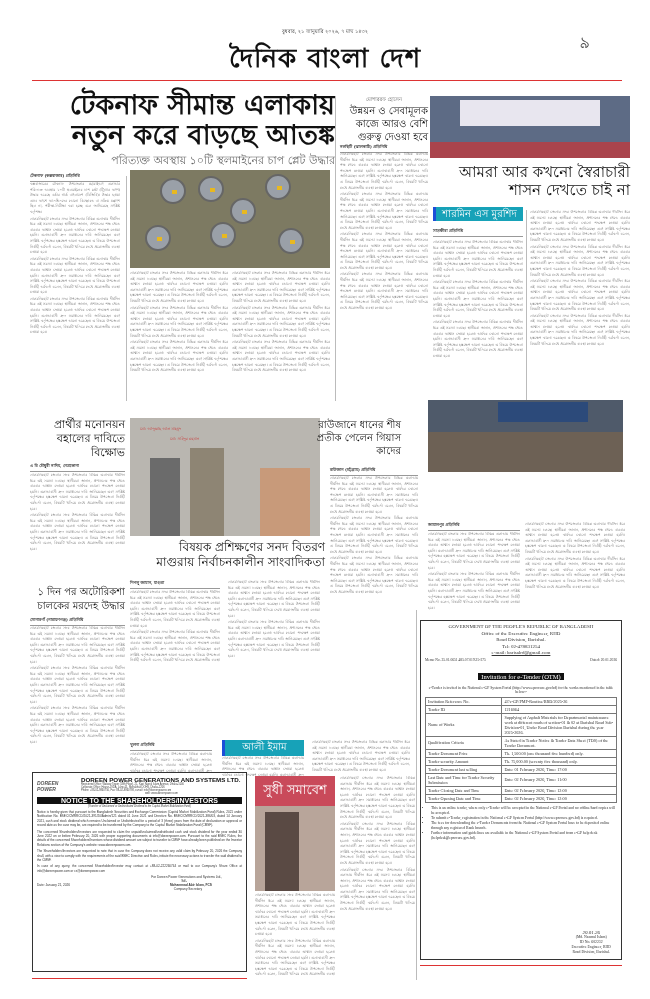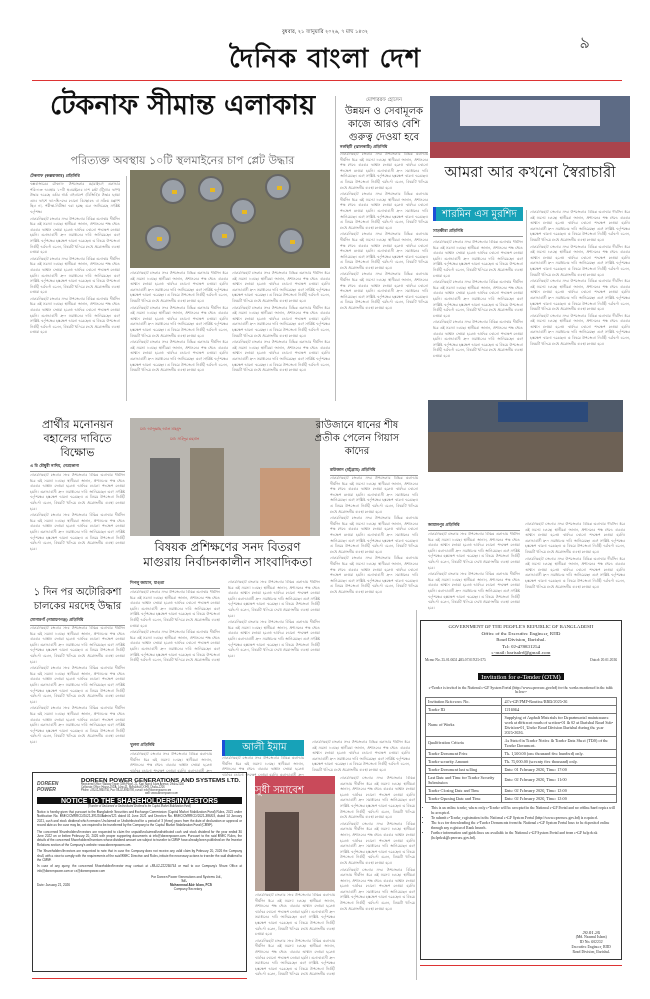--- a/index.html
+++ b/index.html
@@ -2,21 +2,21 @@
 <html><head>
 <meta charset="utf-8">
 <style>
 *{box-sizing:border-box;margin:0;padding:0}
 body{width:650px;height:999px;background:#fff;font-family:"DejaVu Serif",serif;color:#111;position:relative;overflow:hidden}
 .abs{position:absolute}
 .masthead-date{left:0;right:0;top:28px;text-align:center;font-size:5px;color:#333}
 .masthead-title{left:0;right:0;top:38px;text-align:center;font-family:"DejaVu Sans",sans-serif;font-weight:bold;font-size:26px;letter-spacing:1px}
 .page-num{right:60px;top:30px;font-size:16px;color:#444}
 .redrule{height:1px;background:#d33}
-.hl{font-family:"DejaVu Sans",sans-serif;text-align:center;line-height:1.15}
+.hl{font-family:"DejaVu Sans",sans-serif;text-align:right;line-height:1.15}
 .txt{font-size:3.6px;line-height:5.6px;color:#555;text-align:justify;overflow:hidden}
 .txt p{margin-bottom:1px}
 .byline{font-size:4px;font-weight:bold;color:#333;border-bottom:1px solid #999;padding-bottom:1px}
 .photo{background:#8a8a78;overflow:hidden}
 .teal{background:#17a2b8;color:#fff;font-family:"DejaVu Sans",sans-serif;font-size:10px;text-align:center;border-left:3px solid #1d4ed8}
 .box{border:1px solid #333}
 table.tender{border-collapse:collapse;width:100%;font-size:4.2px;font-family:"Liberation Serif",serif;color:#333}
 table.tender td{border:1px solid #777;padding:1px 2px;vertical-align:middle}
 .col-sep{width:1px;background:#bbb}
 .mine{display:inline-block;width:26px;height:26px;border-radius:50%;background:#9aa0a8;border:2px solid #666;position:absolute}
@@ -25,20 +25,21 @@
 </head>
 <body>
 
 <div class="abs masthead-date">বুধবার, ২১ জানুয়ারি ২০২৬, ৭ মাঘ ১৪৩২</div>
 <div class="abs masthead-title">দৈনিক বাংলা দেশ</div>
 <div class="abs page-num">৯</div>
 <div class="abs redrule" style="left:32px;right:28px;top:80px"></div>
 
 <div class="abs hl" style="left:30px;width:305px;top:90px;font-size:27px;font-weight:bold;line-height:1.1">
   <div>টেকনাফ সীমান্ত এলাকায়</div>
+  <div>নতুন করে বাড়ছে আতঙ্ক</div>
 </div>
 <div class="abs hl" style="left:30px;width:305px;top:155px;font-size:11px;color:#666">পরিত্যক্ত অবস্থায় ১০টি স্থলমাইনের চাপ প্লেট উদ্ধার</div>
 <div class="abs byline" style="left:30px;width:90px;top:173px">টেকনাফ (কক্সবাজার) প্রতিনিধি</div>
 <div class="abs txt" style="left:30px;width:90px;top:182px;height:220px">
   <p>কক্সবাজারের টেকনাফ উপজেলার হোয়াইক্যং এলাকার পরিত্যক্ত অবস্থায় ১০টি স্থলমাইনের চাপ প্লেট (ট্রিগার অংশ) উদ্ধার করেছে বর্ডার গার্ড বাংলাদেশ (বিজিবি)। উদ্ধার হওয়া এসব অংশে আতঙ্কিতদের কোনো বিস্ফোরক বা সক্রিয় যন্ত্রাংশ ছিল না, পরীক্ষা-নিরীক্ষা করা হচ্ছে বলে জানিয়েছে সংশ্লিষ্ট কর্তৃপক্ষ।</p>
     <p>লালমনিরহাট জেলার সদর উপজেলার বিভিন্ন এলাকায় দীর্ঘদিন ধরে এই সমস্যা চলছে। স্থানীয়রা জানান, প্রশাসনের পক্ষ থেকে বারবার আশ্বাস দেওয়া হলেও কার্যকর কোনো পদক্ষেপ নেওয়া হয়নি। এলাকাবাসী দ্রুত সমাধানের দাবি জানিয়েছেন এবং সংশ্লিষ্ট কর্তৃপক্ষের হস্তক্ষেপ কামনা করেছেন। এ বিষয়ে উপজেলা নির্বাহী কর্মকর্তা বলেন, বিষয়টি খতিয়ে দেখে প্রয়োজনীয় ব্যবস্থা নেওয়া হবে।</p>
     <p>লালমনিরহাট জেলার সদর উপজেলার বিভিন্ন এলাকায় দীর্ঘদিন ধরে এই সমস্যা চলছে। স্থানীয়রা জানান, প্রশাসনের পক্ষ থেকে বারবার আশ্বাস দেওয়া হলেও কার্যকর কোনো পদক্ষেপ নেওয়া হয়নি। এলাকাবাসী দ্রুত সমাধানের দাবি জানিয়েছেন এবং সংশ্লিষ্ট কর্তৃপক্ষের হস্তক্ষেপ কামনা করেছেন। এ বিষয়ে উপজেলা নির্বাহী কর্মকর্তা বলেন, বিষয়টি খতিয়ে দেখে প্রয়োজনীয় ব্যবস্থা নেওয়া হবে।</p>
     <p>লালমনিরহাট জেলার সদর উপজেলার বিভিন্ন এলাকায় দীর্ঘদিন ধরে এই সমস্যা চলছে। স্থানীয়রা জানান, প্রশাসনের পক্ষ থেকে বারবার আশ্বাস দেওয়া হলেও কার্যকর কোনো পদক্ষেপ নেওয়া হয়নি। এলাকাবাসী দ্রুত সমাধানের দাবি জানিয়েছেন এবং সংশ্লিষ্ট কর্তৃপক্ষের হস্তক্ষেপ কামনা করেছেন। এ বিষয়ে উপজেলা নির্বাহী কর্মকর্তা বলেন, বিষয়টি খতিয়ে দেখে প্রয়োজনীয় ব্যবস্থা নেওয়া হবে।</p>
 </div>
 <div class="abs photo" style="left:130px;top:170px;width:200px;height:98px;background:#7d7a62">
@@ -70,20 +71,21 @@
     <p>লালমনিরহাট জেলার সদর উপজেলার বিভিন্ন এলাকায় দীর্ঘদিন ধরে এই সমস্যা চলছে। স্থানীয়রা জানান, প্রশাসনের পক্ষ থেকে বারবার আশ্বাস দেওয়া হলেও কার্যকর কোনো পদক্ষেপ নেওয়া হয়নি। এলাকাবাসী দ্রুত সমাধানের দাবি জানিয়েছেন এবং সংশ্লিষ্ট কর্তৃপক্ষের হস্তক্ষেপ কামনা করেছেন। এ বিষয়ে উপজেলা নির্বাহী কর্মকর্তা বলেন, বিষয়টি খতিয়ে দেখে প্রয়োজনীয় ব্যবস্থা নেওয়া হবে।</p>
     <p>লালমনিরহাট জেলার সদর উপজেলার বিভিন্ন এলাকায় দীর্ঘদিন ধরে এই সমস্যা চলছে। স্থানীয়রা জানান, প্রশাসনের পক্ষ থেকে বারবার আশ্বাস দেওয়া হলেও কার্যকর কোনো পদক্ষেপ নেওয়া হয়নি। এলাকাবাসী দ্রুত সমাধানের দাবি জানিয়েছেন এবং সংশ্লিষ্ট কর্তৃপক্ষের হস্তক্ষেপ কামনা করেছেন। এ বিষয়ে উপজেলা নির্বাহী কর্মকর্তা বলেন, বিষয়টি খতিয়ে দেখে প্রয়োজনীয় ব্যবস্থা নেওয়া হবে।</p>
   </div>
 
 <div class="abs photo" style="left:430px;top:96px;width:200px;height:62px;background:#5d6b85">
   <div style="position:absolute;left:30px;top:4px;width:140px;height:26px;background:#e8e6ef"></div>
   <div style="position:absolute;left:0;right:0;bottom:0;height:16px;background:#c33;opacity:.7"></div>
 </div>
 <div class="abs hl" style="left:430px;top:163px;width:200px;font-size:15px;line-height:18px">
   <div>আমরা আর কখনো স্বৈরাচারী</div>
+    <div>শাসন দেখতে চাই না</div>
 </div>
 <div class="abs teal" style="left:433px;top:207px;width:90px;height:14px;line-height:14px">শারমিন এস মুরশিদ</div>
 <div class="abs byline" style="left:433px;top:228px;width:90px">সাতক্ষীরা প্রতিনিধি</div>
 <div class="abs txt" style="left:433px;top:240px;width:90px;height:160px">
     <p>লালমনিরহাট জেলার সদর উপজেলার বিভিন্ন এলাকায় দীর্ঘদিন ধরে এই সমস্যা চলছে। স্থানীয়রা জানান, প্রশাসনের পক্ষ থেকে বারবার আশ্বাস দেওয়া হলেও কার্যকর কোনো পদক্ষেপ নেওয়া হয়নি। এলাকাবাসী দ্রুত সমাধানের দাবি জানিয়েছেন এবং সংশ্লিষ্ট কর্তৃপক্ষের হস্তক্ষেপ কামনা করেছেন। এ বিষয়ে উপজেলা নির্বাহী কর্মকর্তা বলেন, বিষয়টি খতিয়ে দেখে প্রয়োজনীয় ব্যবস্থা নেওয়া হবে।</p>
     <p>লালমনিরহাট জেলার সদর উপজেলার বিভিন্ন এলাকায় দীর্ঘদিন ধরে এই সমস্যা চলছে। স্থানীয়রা জানান, প্রশাসনের পক্ষ থেকে বারবার আশ্বাস দেওয়া হলেও কার্যকর কোনো পদক্ষেপ নেওয়া হয়নি। এলাকাবাসী দ্রুত সমাধানের দাবি জানিয়েছেন এবং সংশ্লিষ্ট কর্তৃপক্ষের হস্তক্ষেপ কামনা করেছেন। এ বিষয়ে উপজেলা নির্বাহী কর্মকর্তা বলেন, বিষয়টি খতিয়ে দেখে প্রয়োজনীয় ব্যবস্থা নেওয়া হবে।</p>
     <p>লালমনিরহাট জেলার সদর উপজেলার বিভিন্ন এলাকায় দীর্ঘদিন ধরে এই সমস্যা চলছে। স্থানীয়রা জানান, প্রশাসনের পক্ষ থেকে বারবার আশ্বাস দেওয়া হলেও কার্যকর কোনো পদক্ষেপ নেওয়া হয়নি। এলাকাবাসী দ্রুত সমাধানের দাবি জানিয়েছেন এবং সংশ্লিষ্ট কর্তৃপক্ষের হস্তক্ষেপ কামনা করেছেন। এ বিষয়ে উপজেলা নির্বাহী কর্মকর্তা বলেন, বিষয়টি খতিয়ে দেখে প্রয়োজনীয় ব্যবস্থা নেওয়া হবে।</p>
   </div>
 <div class="abs txt" style="left:530px;top:210px;width:100px;height:190px">
     <p>লালমনিরহাট জেলার সদর উপজেলার বিভিন্ন এলাকায় দীর্ঘদিন ধরে এই সমস্যা চলছে। স্থানীয়রা জানান, প্রশাসনের পক্ষ থেকে বারবার আশ্বাস দেওয়া হলেও কার্যকর কোনো পদক্ষেপ নেওয়া হয়নি। এলাকাবাসী দ্রুত সমাধানের দাবি জানিয়েছেন এবং সংশ্লিষ্ট কর্তৃপক্ষের হস্তক্ষেপ কামনা করেছেন। এ বিষয়ে উপজেলা নির্বাহী কর্মকর্তা বলেন, বিষয়টি খতিয়ে দেখে প্রয়োজনীয় ব্যবস্থা নেওয়া হবে।</p>
@@ -159,21 +161,21 @@
 <div class="abs txt" style="left:130px;top:752px;width:82px;height:20px">
     <p>লালমনিরহাট জেলার সদর উপজেলার বিভিন্ন এলাকায় দীর্ঘদিন ধরে এই সমস্যা চলছে। স্থানীয়রা জানান, প্রশাসনের পক্ষ থেকে বারবার আশ্বাস দেওয়া হলেও কার্যকর কোনো পদক্ষেপ নেওয়া হয়নি। এলাকাবাসী দ্রুত সমাধানের দাবি জানিয়েছেন এবং সংশ্লিষ্ট কর্তৃপক্ষের হস্তক্ষেপ কামনা করেছেন। এ বিষয়ে উপজেলা নির্বাহী কর্মকর্তা বলেন, বিষয়টি খতিয়ে দেখে প্রয়োজনীয় ব্যবস্থা নেওয়া হবে।</p>
   </div>
 <div class="abs txt" style="left:222px;top:756px;width:82px;height:20px">
     <p>লালমনিরহাট জেলার সদর উপজেলার বিভিন্ন এলাকায় দীর্ঘদিন ধরে এই সমস্যা চলছে। স্থানীয়রা জানান, প্রশাসনের পক্ষ থেকে বারবার আশ্বাস দেওয়া হলেও কার্যকর কোনো পদক্ষেপ নেওয়া হয়নি। এলাকাবাসী দ্রুত সমাধানের দাবি জানিয়েছেন এবং সংশ্লিষ্ট কর্তৃপক্ষের হস্তক্ষেপ কামনা করেছেন। এ বিষয়ে উপজেলা নির্বাহী কর্মকর্তা বলেন, বিষয়টি খতিয়ে দেখে প্রয়োজনীয় ব্যবস্থা নেওয়া হবে।</p>
   </div>
 <div class="abs txt" style="left:312px;top:740px;width:98px;height:34px">
     <p>লালমনিরহাট জেলার সদর উপজেলার বিভিন্ন এলাকায় দীর্ঘদিন ধরে এই সমস্যা চলছে। স্থানীয়রা জানান, প্রশাসনের পক্ষ থেকে বারবার আশ্বাস দেওয়া হলেও কার্যকর কোনো পদক্ষেপ নেওয়া হয়নি। এলাকাবাসী দ্রুত সমাধানের দাবি জানিয়েছেন এবং সংশ্লিষ্ট কর্তৃপক্ষের হস্তক্ষেপ কামনা করেছেন। এ বিষয়ে উপজেলা নির্বাহী কর্মকর্তা বলেন, বিষয়টি খতিয়ে দেখে প্রয়োজনীয় ব্যবস্থা নেওয়া হবে।</p>
   </div>
 <div class="abs photo" style="left:255px;top:776px;width:80px;height:115px;background:#b8a59a">
-  <div style="position:absolute;left:0;right:0;top:0;height:18px;background:#c94a5a;color:#fff;font-size:10px;text-align:left;line-height:28px">সুধী সমাবেশ</div>
+  <div style="position:absolute;left:0;right:0;top:0;height:30px;background:#c94a5a;color:#fff;font-size:13px;text-align:center;line-height:28px">সুধী সমাবেশ</div>
   <div style="position:absolute;left:10px;top:36px;width:34px;height:79px;background:#5a4a44"></div>
 </div>
 <div class="abs txt" style="left:340px;top:776px;width:75px;height:200px">
     <p>লালমনিরহাট জেলার সদর উপজেলার বিভিন্ন এলাকায় দীর্ঘদিন ধরে এই সমস্যা চলছে। স্থানীয়রা জানান, প্রশাসনের পক্ষ থেকে বারবার আশ্বাস দেওয়া হলেও কার্যকর কোনো পদক্ষেপ নেওয়া হয়নি। এলাকাবাসী দ্রুত সমাধানের দাবি জানিয়েছেন এবং সংশ্লিষ্ট কর্তৃপক্ষের হস্তক্ষেপ কামনা করেছেন। এ বিষয়ে উপজেলা নির্বাহী কর্মকর্তা বলেন, বিষয়টি খতিয়ে দেখে প্রয়োজনীয় ব্যবস্থা নেওয়া হবে।</p>
     <p>লালমনিরহাট জেলার সদর উপজেলার বিভিন্ন এলাকায় দীর্ঘদিন ধরে এই সমস্যা চলছে। স্থানীয়রা জানান, প্রশাসনের পক্ষ থেকে বারবার আশ্বাস দেওয়া হলেও কার্যকর কোনো পদক্ষেপ নেওয়া হয়নি। এলাকাবাসী দ্রুত সমাধানের দাবি জানিয়েছেন এবং সংশ্লিষ্ট কর্তৃপক্ষের হস্তক্ষেপ কামনা করেছেন। এ বিষয়ে উপজেলা নির্বাহী কর্মকর্তা বলেন, বিষয়টি খতিয়ে দেখে প্রয়োজনীয় ব্যবস্থা নেওয়া হবে।</p>
     <p>লালমনিরহাট জেলার সদর উপজেলার বিভিন্ন এলাকায় দীর্ঘদিন ধরে এই সমস্যা চলছে। স্থানীয়রা জানান, প্রশাসনের পক্ষ থেকে বারবার আশ্বাস দেওয়া হলেও কার্যকর কোনো পদক্ষেপ নেওয়া হয়নি। এলাকাবাসী দ্রুত সমাধানের দাবি জানিয়েছেন এবং সংশ্লিষ্ট কর্তৃপক্ষের হস্তক্ষেপ কামনা করেছেন। এ বিষয়ে উপজেলা নির্বাহী কর্মকর্তা বলেন, বিষয়টি খতিয়ে দেখে প্রয়োজনীয় ব্যবস্থা নেওয়া হবে।</p>
   </div>
 <div class="abs txt" style="left:255px;top:893px;width:80px;height:85px">
     <p>লালমনিরহাট জেলার সদর উপজেলার বিভিন্ন এলাকায় দীর্ঘদিন ধরে এই সমস্যা চলছে। স্থানীয়রা জানান, প্রশাসনের পক্ষ থেকে বারবার আশ্বাস দেওয়া হলেও কার্যকর কোনো পদক্ষেপ নেওয়া হয়নি। এলাকাবাসী দ্রুত সমাধানের দাবি জানিয়েছেন এবং সংশ্লিষ্ট কর্তৃপক্ষের হস্তক্ষেপ কামনা করেছেন। এ বিষয়ে উপজেলা নির্বাহী কর্মকর্তা বলেন, বিষয়টি খতিয়ে দেখে প্রয়োজনীয় ব্যবস্থা নেওয়া হবে।</p>
     <p>লালমনিরহাট জেলার সদর উপজেলার বিভিন্ন এলাকায় দীর্ঘদিন ধরে এই সমস্যা চলছে। স্থানীয়রা জানান, প্রশাসনের পক্ষ থেকে বারবার আশ্বাস দেওয়া হলেও কার্যকর কোনো পদক্ষেপ নেওয়া হয়নি। এলাকাবাসী দ্রুত সমাধানের দাবি জানিয়েছেন এবং সংশ্লিষ্ট কর্তৃপক্ষের হস্তক্ষেপ কামনা করেছেন। এ বিষয়ে উপজেলা নির্বাহী কর্মকর্তা বলেন, বিষয়টি খতিয়ে দেখে প্রয়োজনীয় ব্যবস্থা নেওয়া হবে।</p>

